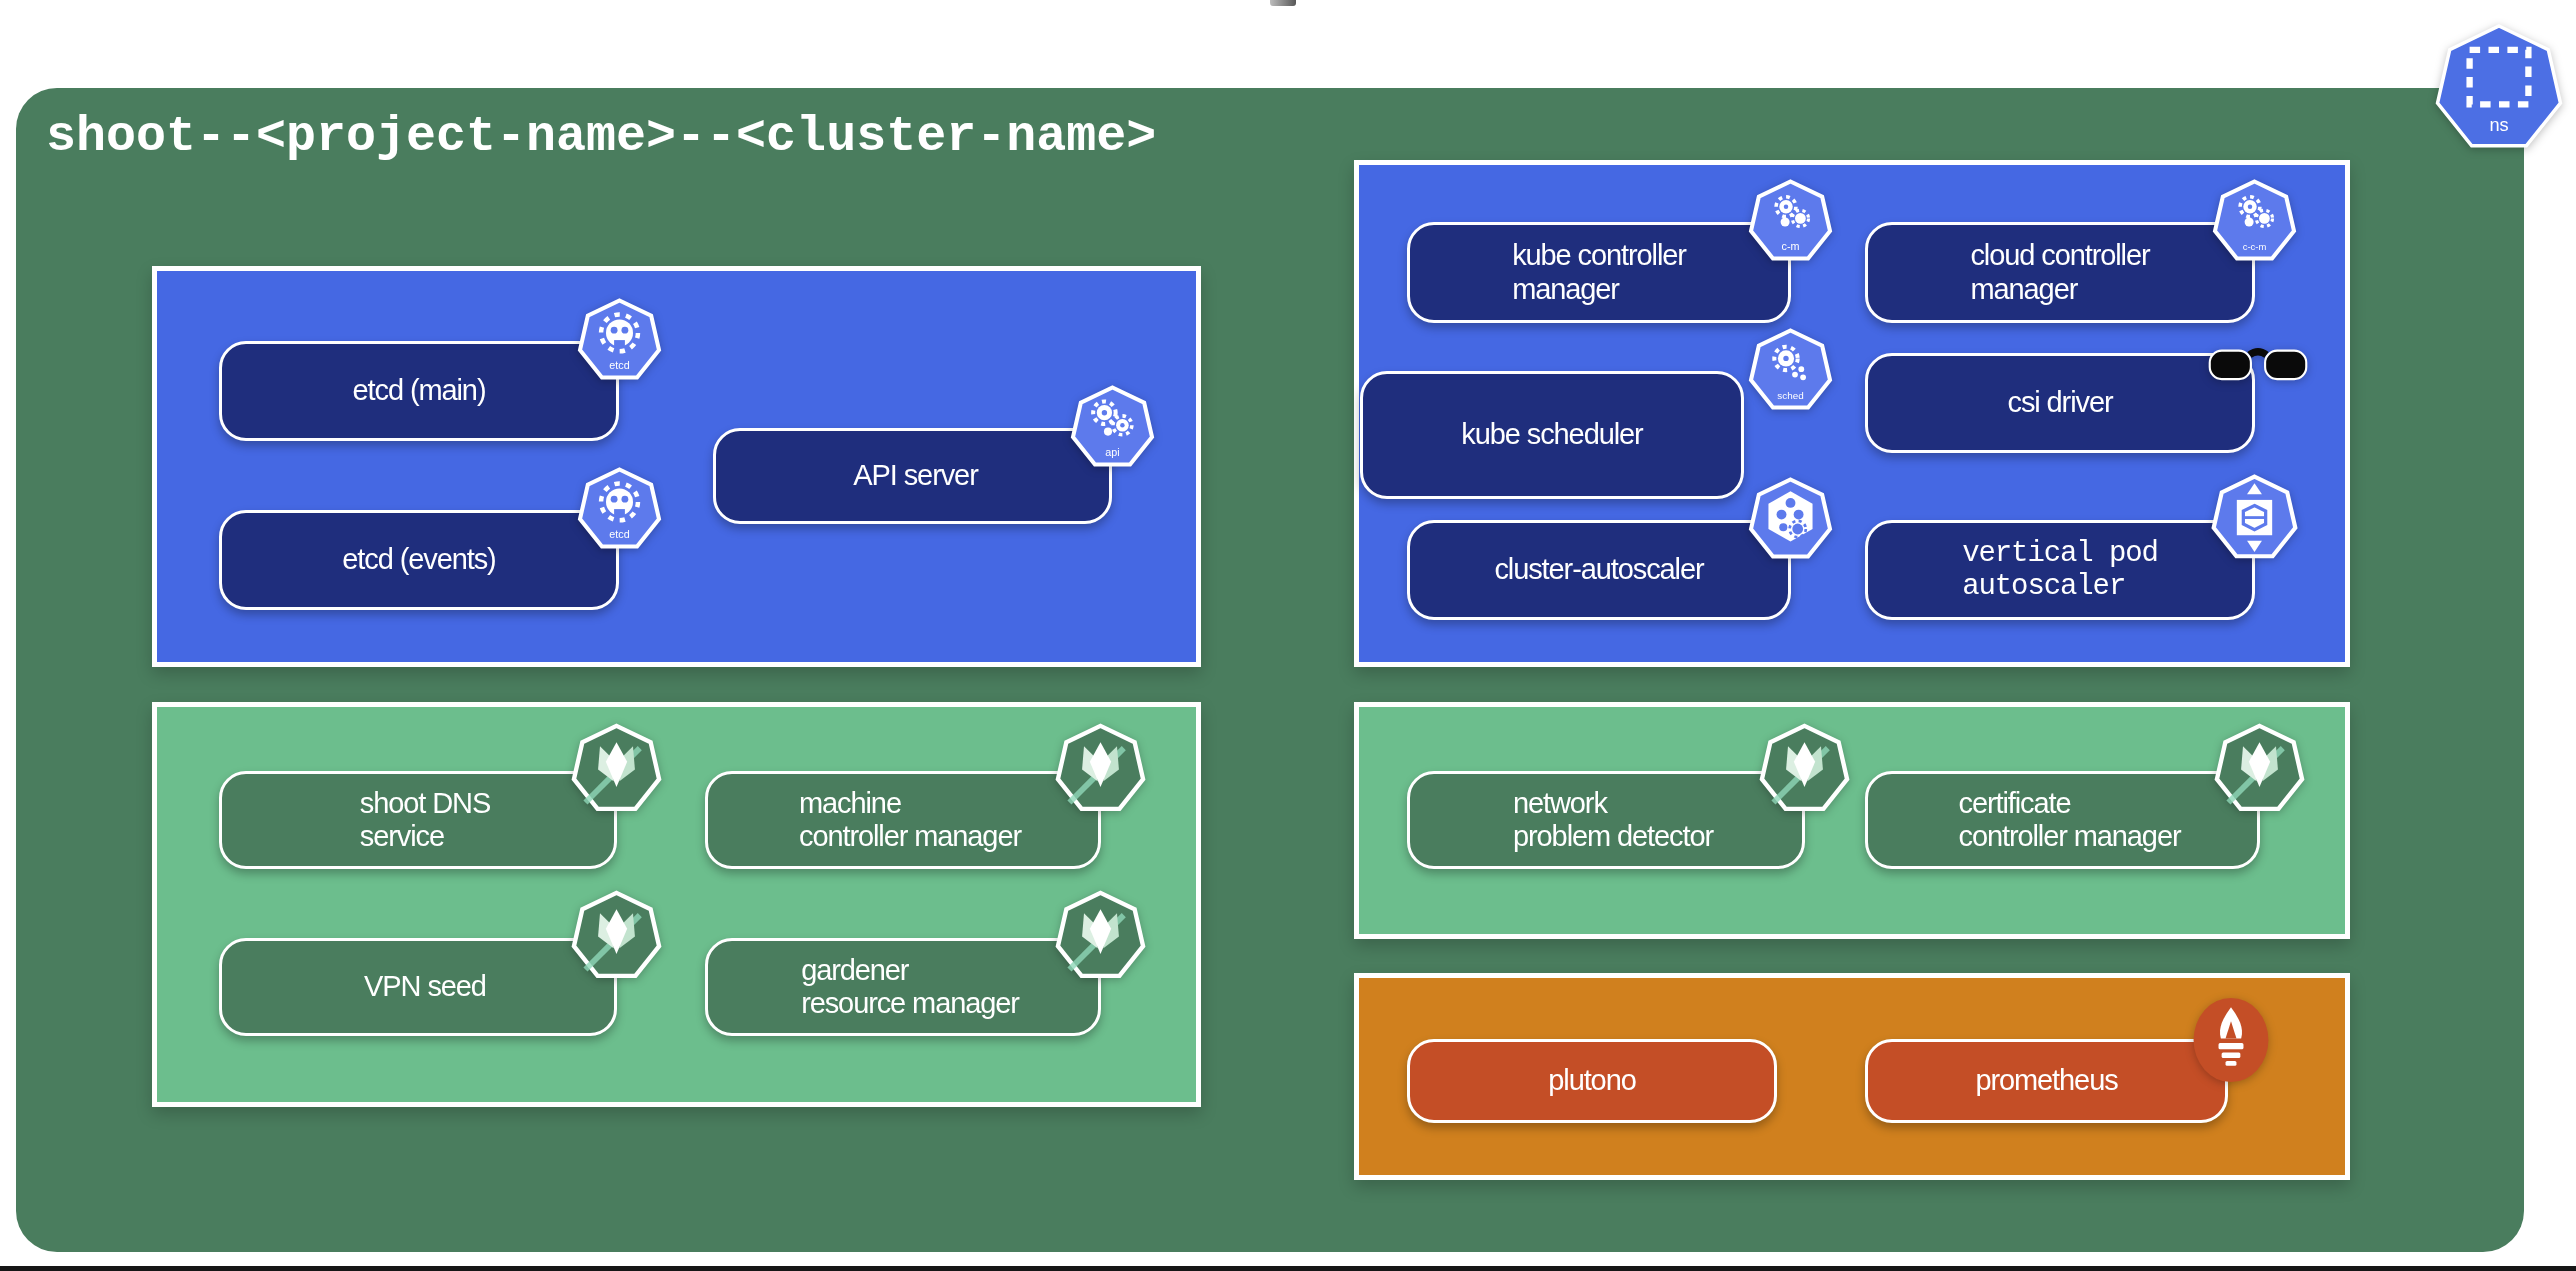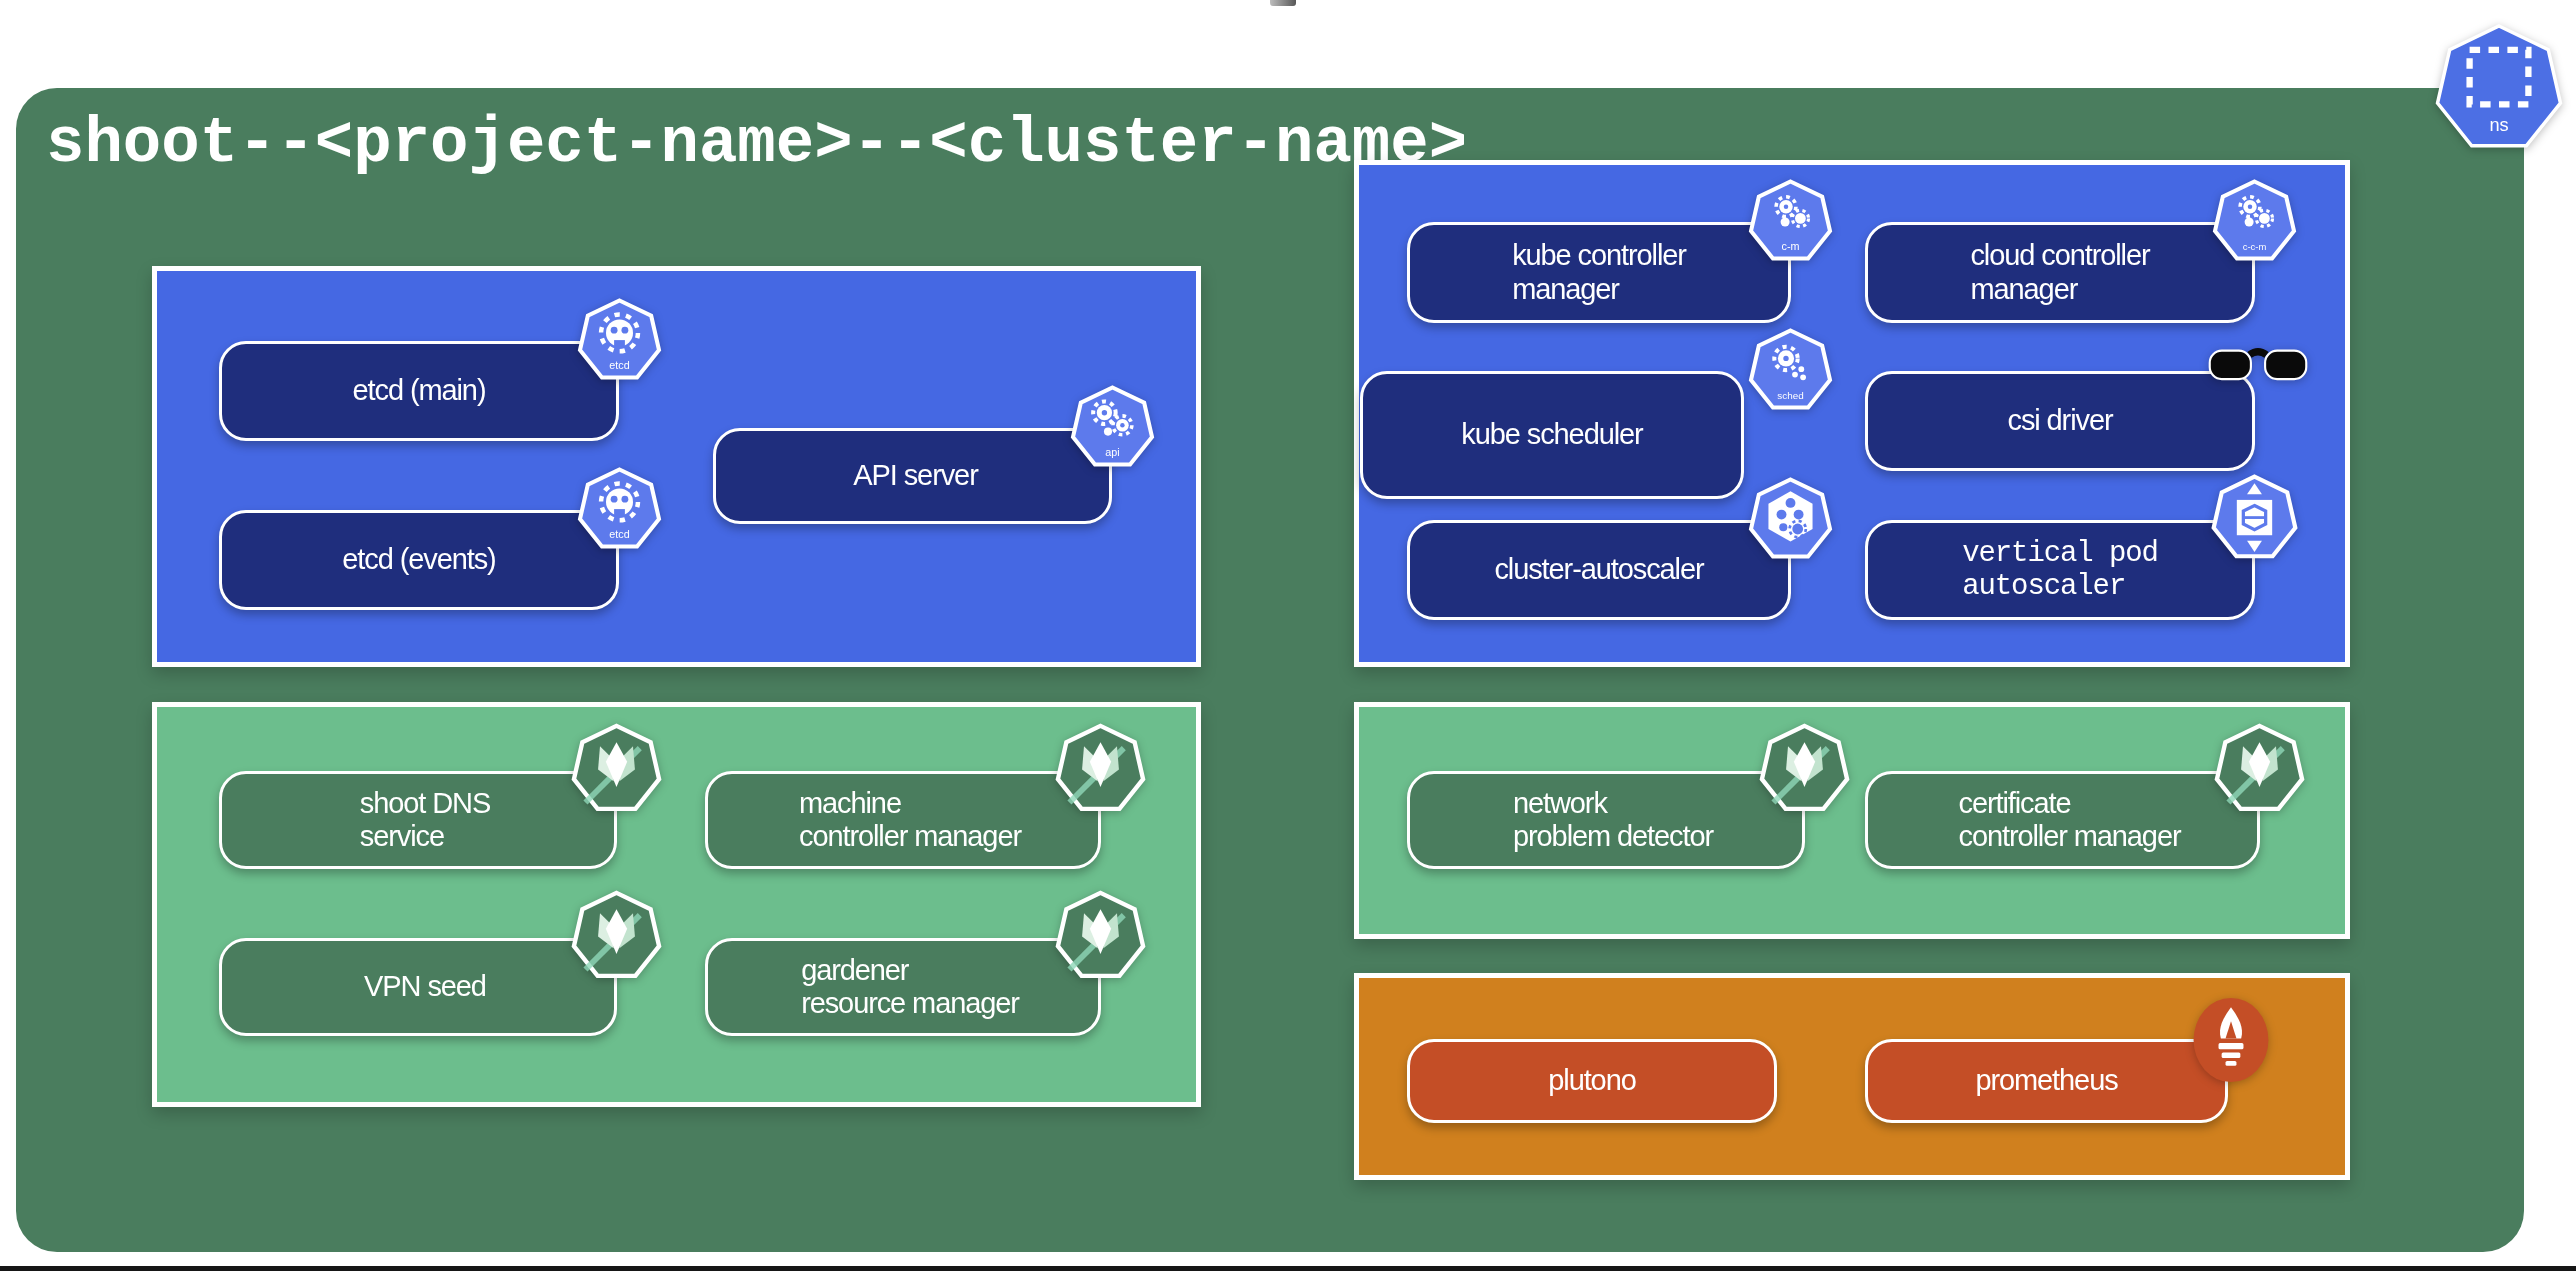--- a/index.html
+++ b/index.html
@@ -7,21 +7,21 @@
     position:relative; width:2576px; height:1272px; background:#ffffff;
     overflow:hidden; font-family:"Liberation Sans", sans-serif;
   }
   .shoot-ns {
     position:absolute; left:15.7px; top:88px; width:2508px; height:1164px;
     background:#4A7D5E; border-radius:41px;
   }
   .ns-title {
     position:absolute; left:46px; top:108px; color:#ffffff;
     font-family:"Liberation Mono", monospace; font-weight:bold;
-    font-size:64px; letter-spacing:0; white-space:pre;
+    font-size:50px; letter-spacing:0; white-space:pre;
   }
   .panel {
     position:absolute; border:5px solid #ffffff;
     box-shadow:0 7.1px 15.7px rgba(0,0,0,0.20);
   }
   .panel.blue   { background:#4568E3; }
   .panel.green  { background:#6CBE8D; }
   .panel.orange { background:#D0801E; }
   .node {
     position:absolute; border:3.6px solid #ffffff; border-radius:27px;
@@ -95,21 +95,21 @@
         <span>cloud controller</span>
         <span>manager</span>
       </div>
   </div>
   <div class="node navy" style="left:1360px; top:371px; width:384px; height:128px;">
     <div class="lbl">
         <span>kube scheduler</span>
         <span></span>
       </div>
   </div>
-  <div class="node navy" style="left:1865px; top:371px; width:390px; height:100px;">
+  <div class="node navy" style="left:1865px; top:353px; width:390px; height:100px;">
     <div class="lbl">
         <span>csi driver</span>
         <span></span>
       </div>
   </div>
   <div class="node navy" style="left:1407px; top:520px; width:384px; height:100px;">
     <div class="lbl">
         <span>cluster-autoscaler</span>
         <span></span>
       </div>

